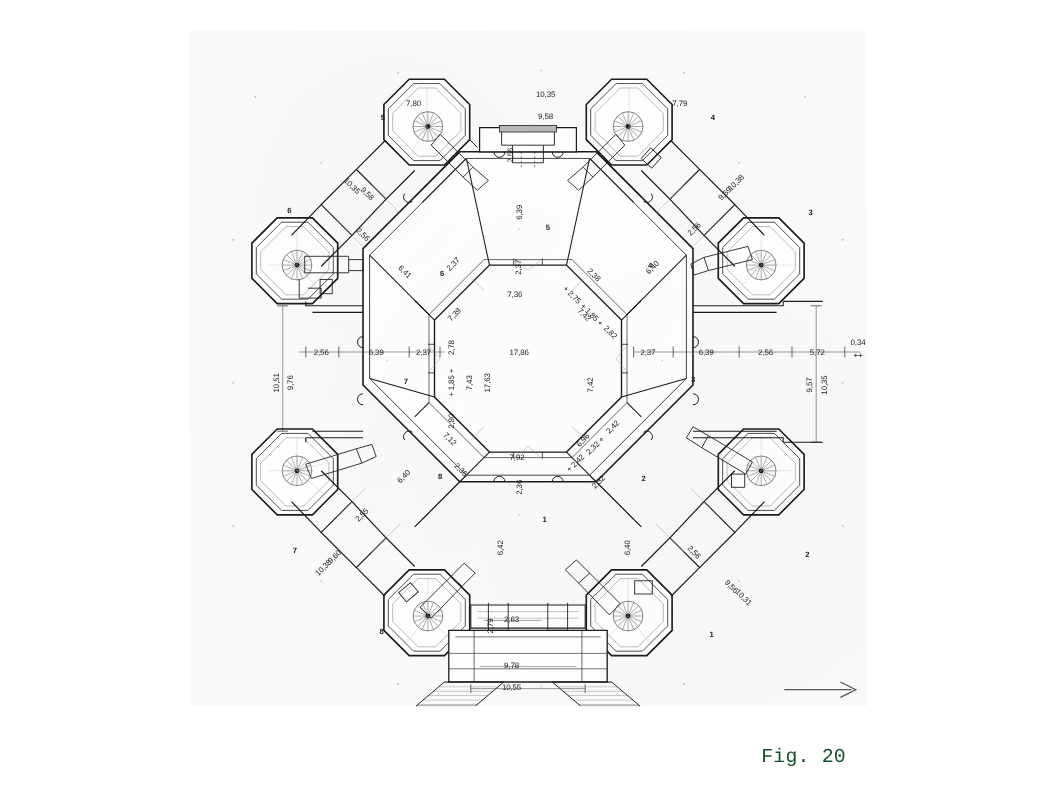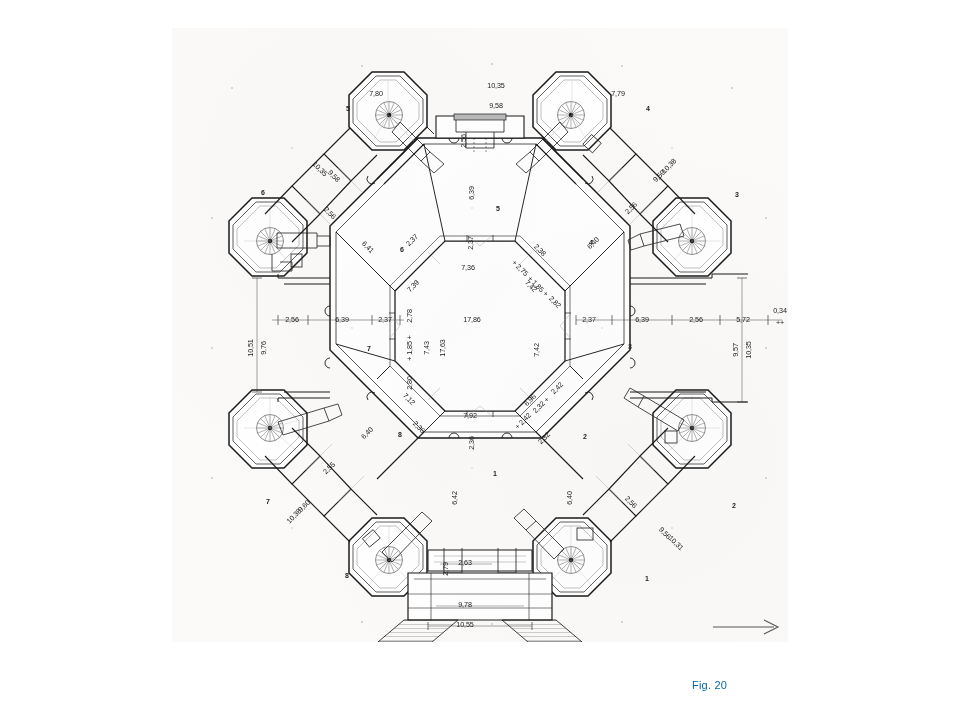--- a/index.html
+++ b/index.html
@@ -38,23 +38,23 @@
     transform-origin:50% 50%;
   }
   .lbl.rot90{transform:translate(-50%,-50%) rotate(-90deg);}
   .lbl.rot45{transform:translate(-50%,-50%) rotate(-45deg);}
   .lbl.rot-45{transform:translate(-50%,-50%) rotate(45deg);}
   .lbl.flat{transform:translate(-50%,-50%);}
   .lbl.bold{font-weight:bold;font-size:7px;}
 
   #caption{
     position:absolute;left:692px;top:679px;
-    color:#0369a1;
-    font-size:11px;
-    font-family:Liberation Sans, sans-serif;
+    color:#14532d;
+    font-size:18px;
+    font-family:Liberation Mono, monospace;
     letter-spacing:.2px;
   }
   #northArrow{position:absolute;left:712px;top:618px;width:70px;height:18px;}
 </style>
 </head>
 <body>
 
 <div id="slide">
 
   <div id="sheet">

